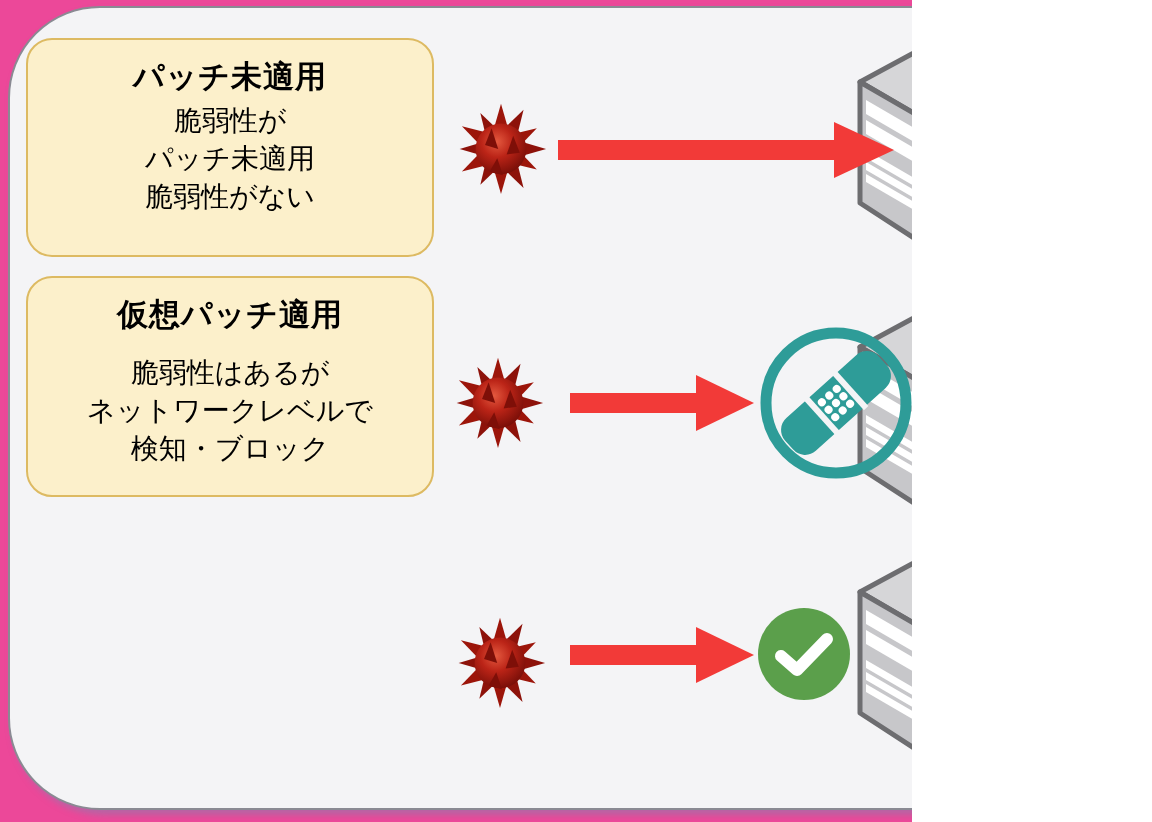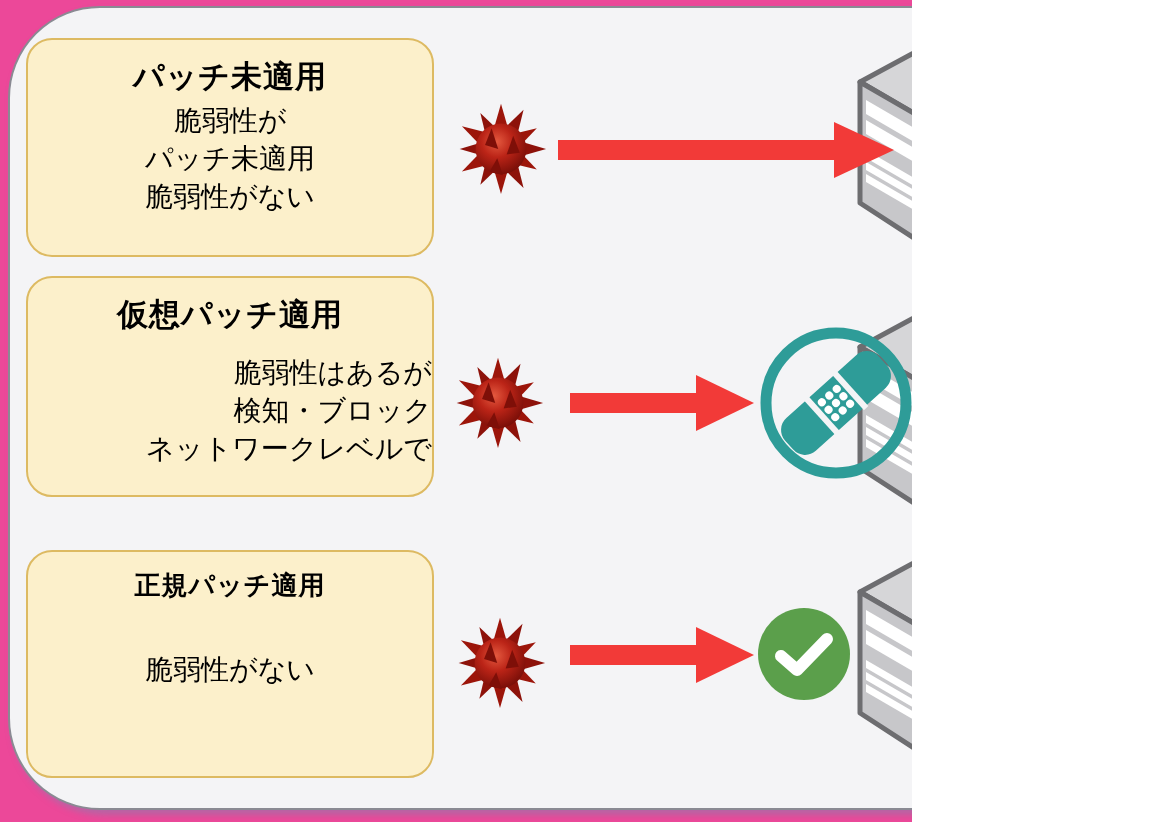--- a/index.html
+++ b/index.html
@@ -15,21 +15,21 @@
   .info-box{
     position:absolute;left:26px;width:404px;background:#fcf0cb;
     border:2px solid #ddba62;border-radius:26px;color:#000;z-index:2;
   }
   #box1{top:38px;height:215px}
   #box2{top:276px;height:217px}
   #box3{top:550px;height:224px}
   .box-title{font-weight:700;font-size:31px;text-align:center;margin-top:16px;letter-spacing:1px;}
   #box3 .box-title{font-size:26px;}
   .box-body{font-size:28px;line-height:38px;text-align:center;margin-top:4px;}
-  #box2 .box-body{margin-top:18px;text-align:right;}
+  #box2 .box-body{margin-top:18px;}
   #box3 .box-body{margin-top:48px;}
   .abs{position:absolute;}
   .z2{z-index:2}.z3{z-index:3}.z4{z-index:4}
 </style>
 </head>
 <body>
 
 <div class="canvas">
   <div class="frame"></div>
 
@@ -91,22 +91,22 @@
   </svg>
 
   <svg class="abs z4" style="left:913px;top:83px" width="120" height="120" viewBox="0 0 120 120">
     <polygon points="60,8 68.8,42 97.8,30.4 79.2,54.5 109.2,68.7 78.7,71.7 88.6,105.8 62.3,81.9 42.9,107 45.4,75.1 11.1,77.8 38.1,57.7 17.6,33.5 48.3,41.3" fill="#f9a13a" stroke="#1c1c1c" stroke-width="2.5" stroke-linejoin="round"></polygon>
   </svg>
 
   <div class="info-box" id="box2">
     <div class="box-title">仮想パッチ適用</div>
     <div class="box-body">
       <div>脆弱性はあるが</div>
+      <div>ネットワークレベルで</div>
       <div>検知・ブロック</div>
-      <div>ネットワークレベルで</div>
     </div>
   </div>
 
   <svg class="abs z4" style="left:451px;top:352px" width="94" height="98" viewBox="0 0 100 104">
     <defs>
       <radialGradient id="vg2" cx="42%" cy="36%" r="68%">
         <stop offset="0%" stop-color="#e4593f"></stop>
           <stop offset="45%" stop-color="#bb2417"></stop>
           <stop offset="100%" stop-color="#750d07"></stop>
       </radialGradient>
@@ -168,26 +168,20 @@
         <circle cx="75" cy="85" r="4"></circle>
           <circle cx="85" cy="85" r="4"></circle>
           <circle cx="95" cy="85" r="4"></circle>
         <circle cx="75" cy="95" r="4"></circle>
           <circle cx="85" cy="95" r="4"></circle>
           <circle cx="95" cy="95" r="4"></circle>
       </g>
     </g>
   </svg>
 
-  <div class="info-box" id="box3">
-    <div class="box-title">正規パッチ適用</div>
-    <div class="box-body">
-      <div>脆弱性がない</div>
-    </div>
-  </div>
 
   <svg class="abs z4" style="left:453px;top:612px" width="94" height="98" viewBox="0 0 100 104">
     <defs>
       <radialGradient id="vg3" cx="42%" cy="36%" r="68%">
         <stop offset="0%" stop-color="#e4593f"></stop>
           <stop offset="45%" stop-color="#bb2417"></stop>
           <stop offset="100%" stop-color="#750d07"></stop>
       </radialGradient>
     </defs>
     <g fill="#9c150a">

